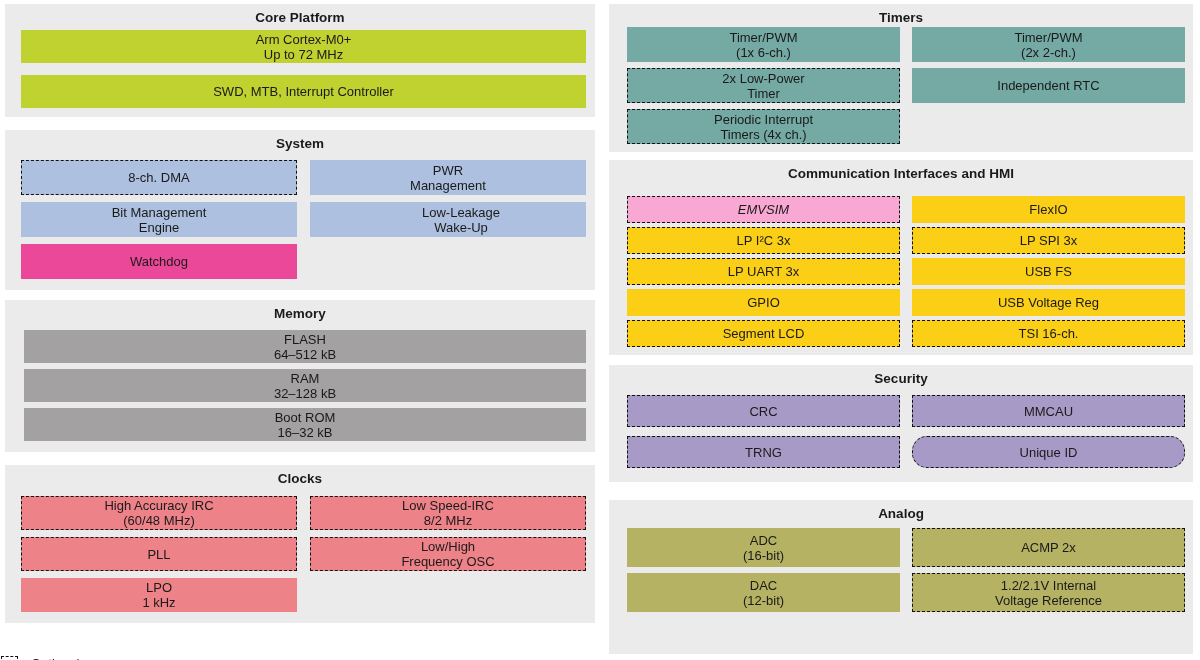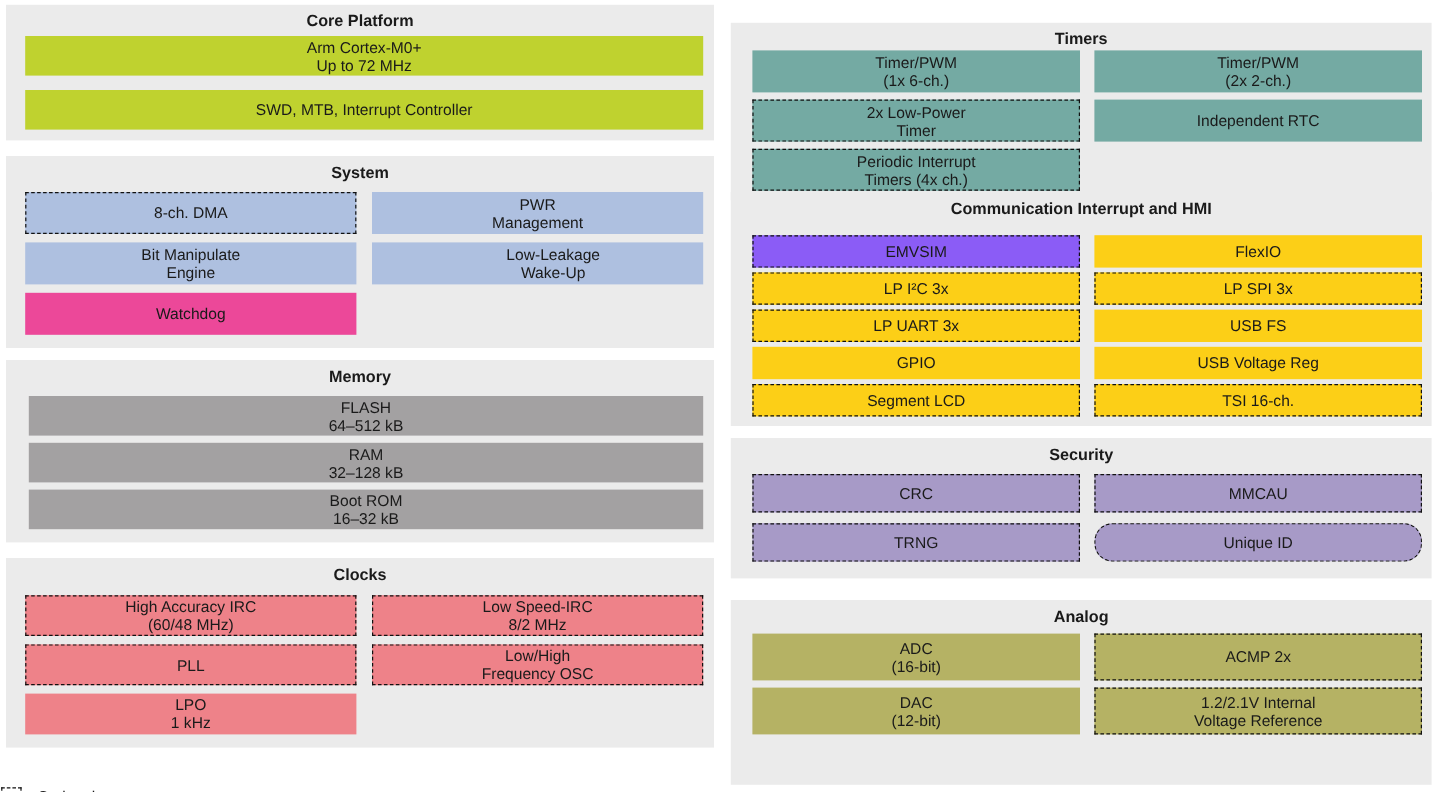--- a/index.html
+++ b/index.html
@@ -44,21 +44,21 @@
 
   
   .sec-core    { left: 5px; top: 4px;   width: 590px; height: 113px; }
   .sec-system  { left: 5px; top: 130px; width: 590px; height: 160px; }
   .sec-memory  { left: 5px; top: 300px; width: 590px; height: 152px; }
   .sec-clocks  { left: 5px; top: 465px; width: 590px; height: 158px; }
   .sec-core .blocks, .sec-system .blocks, .sec-memory .blocks, .sec-clocks .blocks {
     padding: 0 9px 0 16px;
   }
   
-  .sec-timers   { left: 609px; top: 19px;   width: 584px; height: 148px; }
+  .sec-timers   { left: 609px; top: 4px;   width: 584px; height: 148px; }
   .sec-comm     { left: 609px; top: 160px; width: 584px; height: 195px; }
   .sec-security { left: 609px; top: 365px; width: 584px; height: 117px; }
   .sec-analog   { left: 609px; top: 500px; width: 584px; height: 154px; }
   .sec-timers .blocks, .sec-comm .blocks, .sec-security .blocks, .sec-analog .blocks {
     padding: 0 8px 0 18px;
   }
 
   .cols1 { grid-template-columns: 1fr; }
   .cols2 { grid-template-columns: 1fr 1fr; column-gap: 13px; }
   .sec-timers .cols2, .sec-comm .cols2, .sec-security .cols2, .sec-analog .cols2 { column-gap: 12px; }
@@ -99,21 +99,21 @@
       <div class="block" style="background: rgb(191, 210, 47);">SWD, MTB, Interrupt Controller</div>
     </div>
 </section>
 
 <section class="panel sec-system">
   <h2 class="title">System</h2>
   <div class="blocks cols2">
       <div class="block optional" style="background: rgb(174, 192, 224);">8-ch. DMA</div>
       <div class="block" style="background: rgb(174, 192, 224);">PWR
 Management</div>
-      <div class="block" style="background: rgb(174, 192, 224);">Bit Manipulate
+      <div class="block" style="background: rgb(174, 192, 224);">Bit Management
 Engine</div>
       <div class="block" style="background: rgb(174, 192, 224); padding-left: 26px;">Low-Leakage
 Wake-Up</div>
       <div class="block" style="background: #ec4899;">Watchdog</div>
       <div class="block empty"></div>
     </div>
 </section>
 
 <section class="panel sec-memory">
   <h2 class="title">Memory</h2>
@@ -153,23 +153,23 @@
       <div class="block optional" style="background: rgb(116, 170, 163);">2x Low-Power
 Timer</div>
       <div class="block" style="background: rgb(116, 170, 163);">Independent RTC</div>
       <div class="block optional" style="background: rgb(116, 170, 163);">Periodic Interrupt
 Timers (4x ch.)</div>
       <div class="block empty"></div>
     </div>
 </section>
 
 <section class="panel sec-comm">
-  <h2 class="title">Communication Interrupt and HMI</h2>
-  <div class="blocks cols2">
-      <div class="block optional" style="background: #8b5cf6;">EMVSIM</div>
+  <h2 class="title">Communication Interfaces and HMI</h2>
+  <div class="blocks cols2">
+      <div class="block optional" style="background: #f9a8d4; font-style: italic;">EMVSIM</div>
       <div class="block" style="background: rgb(252, 207, 23);">FlexIO</div>
       <div class="block optional" style="background: rgb(252, 207, 23);">LP I²C 3x</div>
       <div class="block optional" style="background: rgb(252, 207, 23);">LP SPI 3x</div>
       <div class="block optional" style="background: rgb(252, 207, 23);">LP UART 3x</div>
       <div class="block" style="background: rgb(252, 207, 23);">USB FS</div>
       <div class="block" style="background: rgb(252, 207, 23);">GPIO</div>
       <div class="block" style="background: rgb(252, 207, 23);">USB Voltage Reg</div>
       <div class="block optional" style="background: rgb(252, 207, 23);">Segment LCD</div>
       <div class="block optional" style="background: rgb(252, 207, 23);">TSI 16-ch.</div>
     </div>

